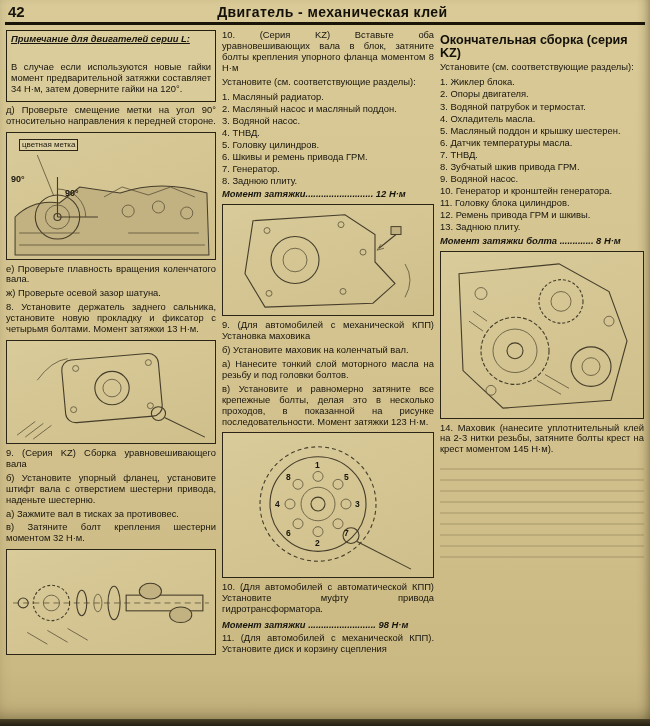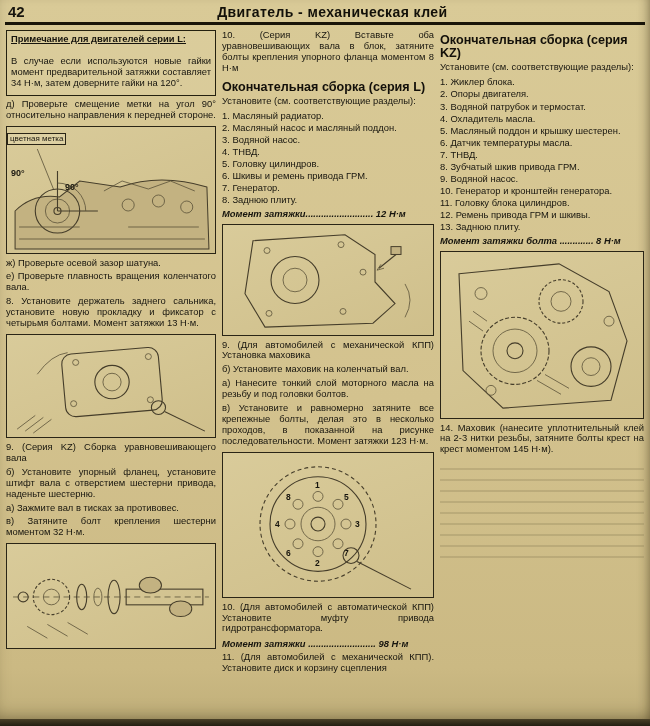--- a/index.html
+++ b/index.html
@@ -18,21 +18,21 @@
   .doc-title { flex:1; text-align:center; font-size:14px; font-weight:bold; letter-spacing:.4px; color:#121009; }
   .rule { height:3px; background:#191509; margin:1px 5px 2px 5px; }
   .columns { display:flex; gap:6px; padding:3px 6px 0 6px; }
   .col { display:flex; flex-direction:column; }
   .col-left  { width:210px; }
   .col-mid   { width:212px; }
   .col-right { width:204px; }
   p.txt { font-size:9.4px; line-height:1.16; text-align:justify; margin:0 0 3px 0; }
   p.li  { font-size:9.4px; line-height:1.18; margin:0 0 1px 0; }
   .note-box { border:1px solid #24200f; padding:2px 4px 3px 4px; margin-bottom:3px; background:rgba(255,250,230,.06); }
-  .note-title { font-size:9.4px; font-weight:bold; text-decoration:underline; display:block; margin-bottom:12px; }
+  .note-title { font-size:9.4px; font-style:italic; font-weight:bold; text-decoration:underline; display:block; margin-bottom:18px; }
   h3.sec { font-size:12.6px; font-weight:bold; line-height:1.05; margin:4px 0 2px 0; color:#13100a; }
   .torque { font-size:9.4px; font-style:italic; font-weight:bold; margin:1px 0 3px 0; }
   figure.fig { position:relative; border:1px solid #2a2516; background:linear-gradient(160deg,#d9cb9a,#cfbf8b); margin:2px 0 4px 0; overflow:hidden; }
   figure.fig svg { display:block; width:100%; height:100%; }
   .figlabel { position:absolute; font-size:8px; line-height:1; color:#1b1810; }
   .figlabel.boxed { border:1px solid #2a2516; padding:1px 2px; background:#ddd0a2; }
   .figlabel.deg { font-weight:bold; font-size:9px; }
   .sk { stroke:#453d2a; stroke-width:1.1; fill:none; }
   .sk2 { stroke:#5a5138; stroke-width:.8; fill:none; }
   .fillm { fill:#c3b281; stroke:#453d2a; stroke-width:1; }
@@ -57,41 +57,41 @@
   <div class="columns">
 
     <div class="col col-left">
       <div class="note-box">
         <span class="note-title">Примечание для двигателей серии L:</span>
         <p class="txt">В случае если используются новые гайки момент предварительной затяжки составляет 34 Н·м, затем доверните гайки на 120°.</p>
       </div>
       <p class="txt">д) Проверьте смещение метки на угол 90° относительно направления к передней стороне.</p>
 
       <figure class="fig" style="height:128px">
-        <span class="figlabel boxed" style="left:0;top:6px">цветная метка</span>
+        <span class="figlabel boxed" style="left:12px;top:6px">цветная метка</span>
         <span class="figlabel deg" style="left:4px;top:42px">90°</span>
         <span class="figlabel deg" style="left:58px;top:56px">90°</span>
         <svg viewBox="0 0 206 126" preserveAspectRatio="none">
           <path class="fillm" d="M8 122 L8 84 Q26 66 52 70 L72 54 L112 60 Q152 46 198 60 L200 122 Z"></path>
           <circle class="sk" cx="50" cy="84" r="22"></circle>
           <circle class="sk2" cx="50" cy="84" r="12"></circle>
           <circle class="sk" cx="50" cy="84" r="3.5"></circle>
           <path class="sk2" d="M30 22 L46 62"></path>
           <path class="sk" d="M50 84 L50 44 M50 84 L90 84"></path>
           <path class="sk2" d="M50 56 A28 28 0 0 1 78 84"></path>
           <path class="sk2" d="M96 64 l18 -10 l26 8 l22 -8 l24 10"></path>
           <circle class="sk2" cx="120" cy="78" r="6"></circle>
           <circle class="sk2" cx="150" cy="74" r="6"></circle>
           <circle class="sk2" cx="178" cy="80" r="6"></circle>
           <path class="sk2" d="M12 112 h184 M12 100 h60 M120 100 h70"></path>
         </svg>
       </figure>
 
+      <p class="txt">е) Проверьте плавность вращения коленчатого вала.</p>
       <p class="txt">ж) Проверьте осевой зазор шатуна.</p>
-      <p class="txt">е) Проверьте плавность вращения коленчатого вала.</p>
       <p class="txt">8. Установите держатель заднего сальника, установите новую прокладку и фиксатор с четырьмя болтами. Момент затяжки 13 Н·м.</p>
 
       <figure class="fig" style="height:104px">
         <svg viewBox="0 0 206 104" preserveAspectRatio="none">
           <rect class="sk" x="56" y="16" width="96" height="64" rx="10" transform="rotate(-5 104 48)"></rect>
           <circle class="sk" cx="104" cy="48" r="17"></circle>
           <circle class="sk2" cx="104" cy="48" r="9"></circle>
           <circle class="sk2" cx="68" cy="28" r="3"></circle>
             <circle class="sk2" cx="140" cy="22" r="3"></circle>
           <circle class="sk2" cx="66" cy="70" r="3"></circle>
@@ -121,21 +121,20 @@
           <ellipse class="fillm" cx="142" cy="42" rx="11" ry="8"></ellipse>
           <ellipse class="fillm" cx="172" cy="66" rx="11" ry="8"></ellipse>
           <path class="sk2" d="M20 84 l20 12 M40 82 l20 12 M60 80 l20 12"></path>
         </svg>
       </figure>
     </div>
 
     <div class="col col-mid">
       <p class="txt">10. (Серия KZ) Вставьте оба уравновешивающих вала в блок, затяните болты крепления упорного фланца моментом 8 Н·м</p>
 
-      <h3 class="sec">Окончательная сборка (серия L)</h3>
       <p class="txt">Установите (см. соответствующие разделы):</p>
       <div>
         <p class="li">1. Масляный радиатор.</p>
         <p class="li">2. Масляный насос и масляный поддон.</p>
         <p class="li">3. Водяной насос.</p>
         <p class="li">4. ТНВД.</p>
         <p class="li">5. Головку цилиндров.</p>
         <p class="li">6. Шкивы и ремень привода ГРМ.</p>
         <p class="li">7. Генератор.</p>
         <p class="li">8. Заднюю плиту.</p>

